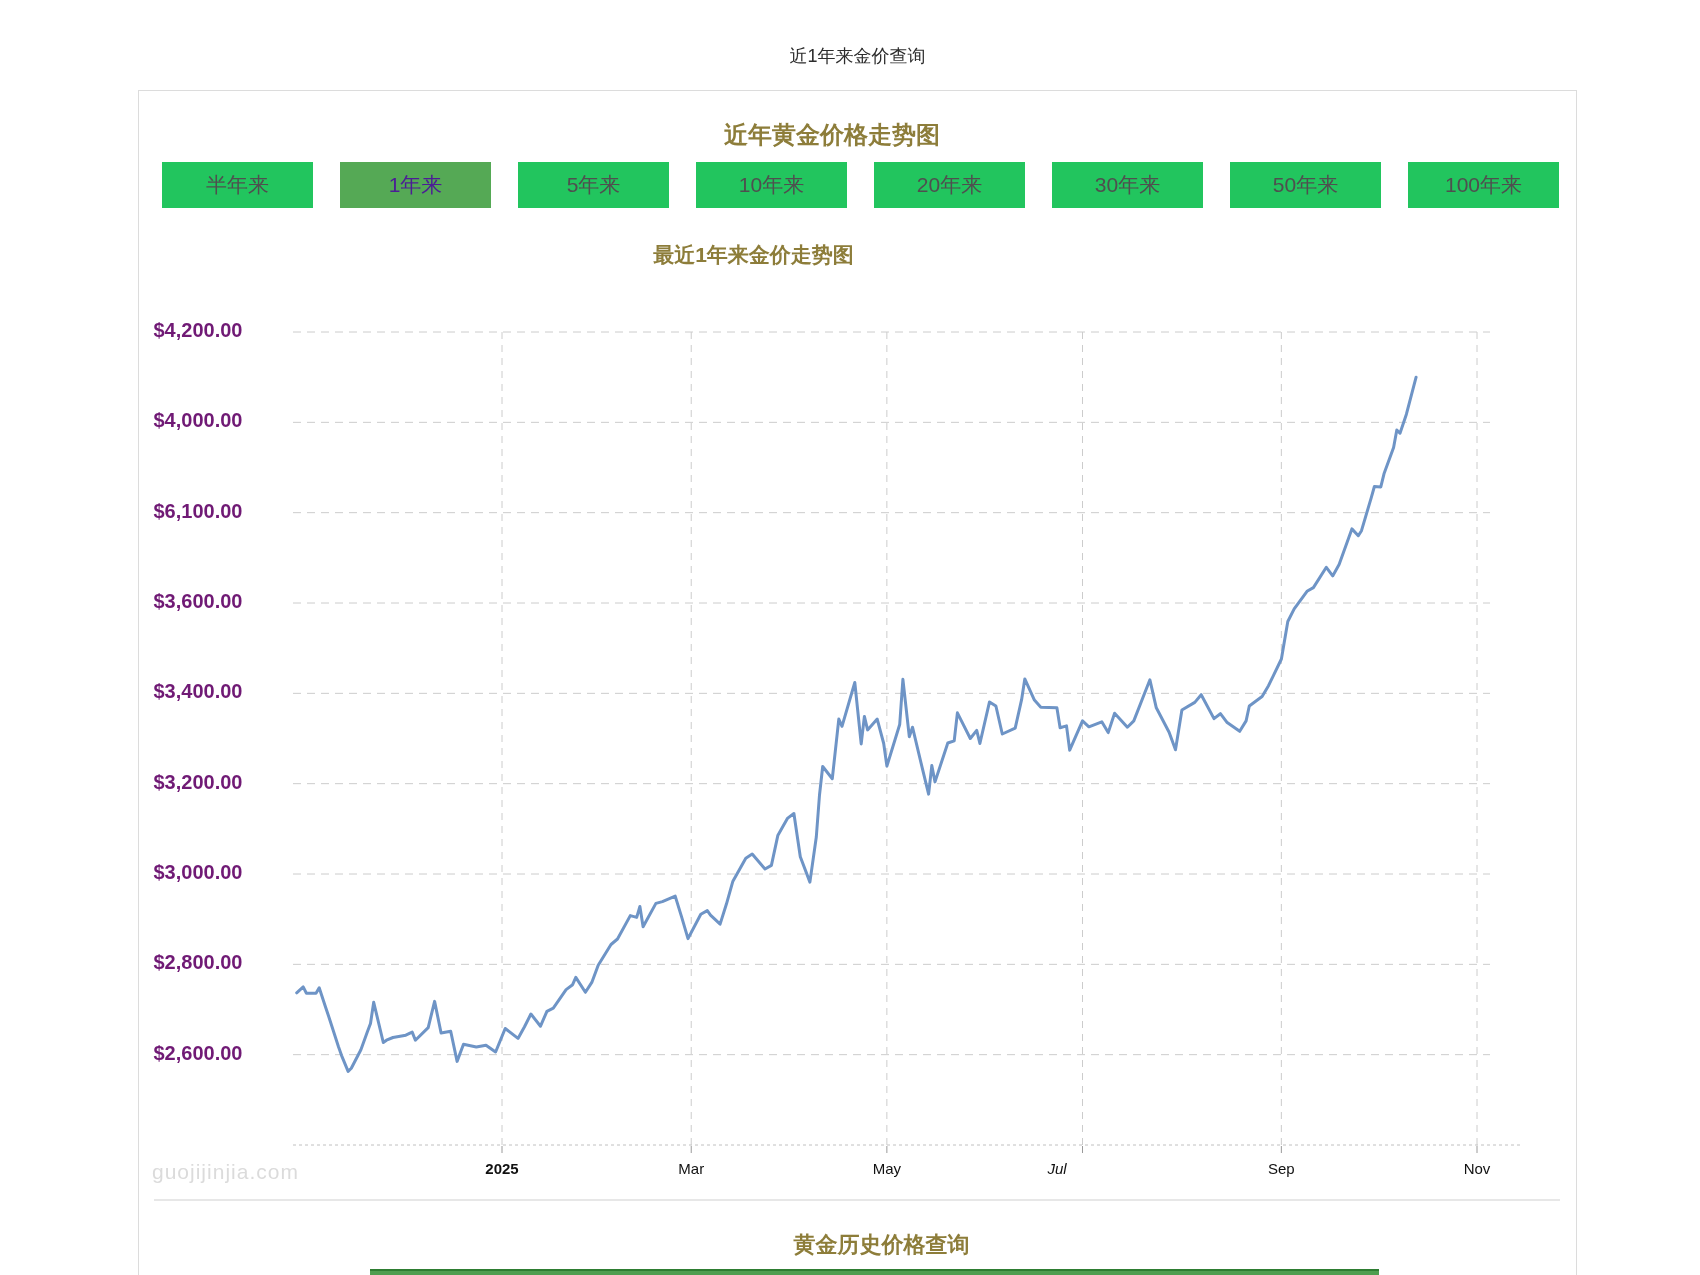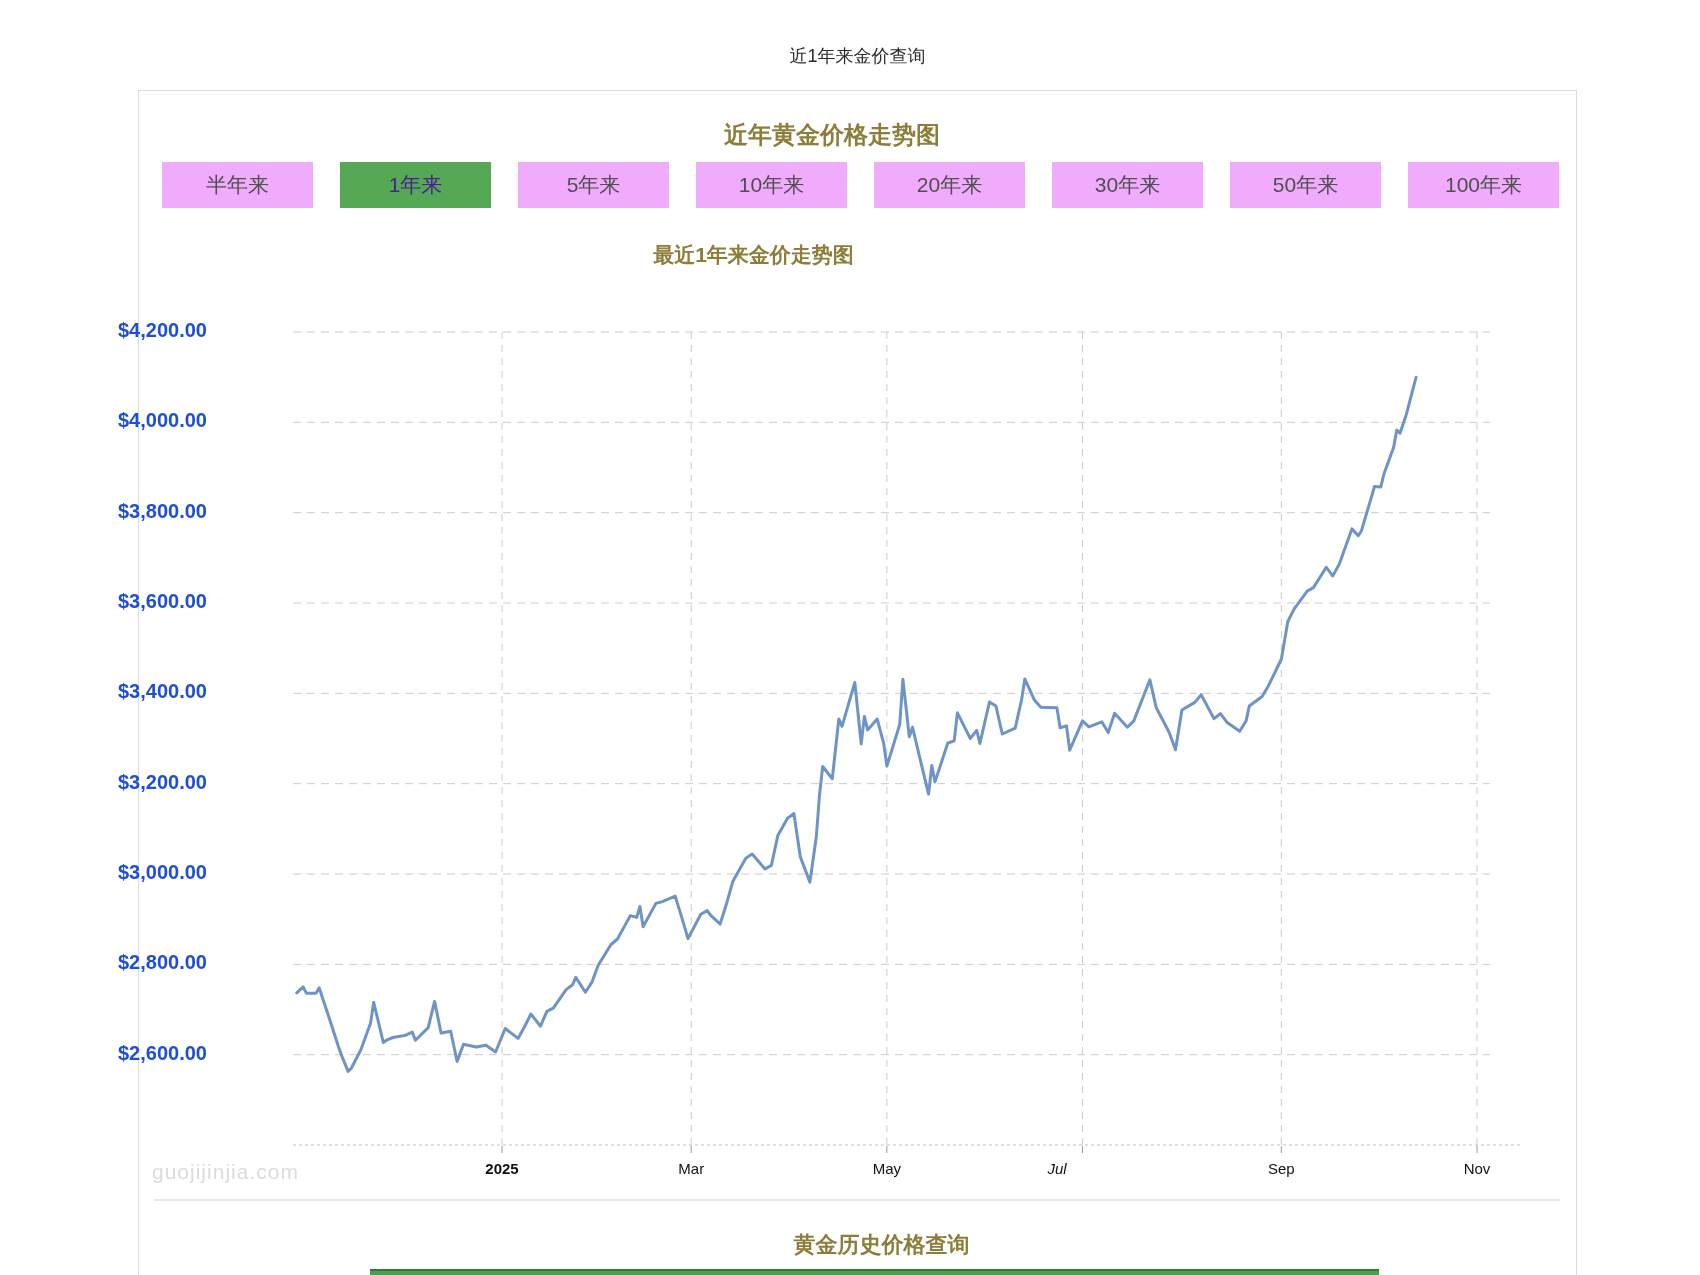--- a/index.html
+++ b/index.html
@@ -20,31 +20,31 @@
   .panel-title{
     position:absolute;left:138px;top:119px;width:1388px;text-align:center;
     font-size:24px;font-weight:700;color:#8d7d3a;
   }
   .tabs{
     position:absolute;left:162px;top:162px;width:1395px;
     display:flex;gap:27px;
   }
   .tab{
     width:151px;height:46px;line-height:46px;text-align:center;
-    font-size:21px;color:#4f4f4f;background:#f0abfc;cursor:pointer;
+    font-size:21px;color:#4f4f4f;background:#22c55e;cursor:pointer;
     flex:0 0 auto;
   }
   .tab.active{background:#55a955;color:#4c1d95;}
   .chart-subtitle{
     position:absolute;left:138px;top:241px;width:1231px;text-align:center;
     font-size:21px;font-weight:700;color:#8d7d3a;
   }
   .y-label{
-    position:absolute;left:118px;width:160px;text-align:left;
-    font-size:20px;font-weight:600;color:#1d4ed8;
+    position:absolute;left:118px;width:160px;text-align:center;
+    font-size:20px;font-weight:600;color:#701a75;
   }
   .x-label{
     position:absolute;top:1160px;width:100px;text-align:center;
     font-size:15px;font-weight:400;color:#111;
   }
   .x-label.bold{font-weight:700;}
   .watermark{
     position:absolute;left:152px;top:1160px;
     font-size:21px;color:#dbdbdb;letter-spacing:1px;
   }
@@ -79,21 +79,21 @@
   <div class="tab">20年来</div>
   <div class="tab">30年来</div>
   <div class="tab">50年来</div>
   <div class="tab">100年来</div>
 </div>
 
 <div class="chart-subtitle">最近1年来金价走势图</div>
 
 <span class="y-label" style="top: 319px;">$4,200.00</span>
 <span class="y-label" style="top: 409.333px;">$4,000.00</span>
-<span class="y-label" style="top: 499.667px;">$3,800.00</span>
+<span class="y-label" style="top: 499.667px;">$6,100.00</span>
 <span class="y-label" style="top: 590px;">$3,600.00</span>
 <span class="y-label" style="top: 680.333px;">$3,400.00</span>
 <span class="y-label" style="top: 770.667px;">$3,200.00</span>
 <span class="y-label" style="top: 861px;">$3,000.00</span>
 <span class="y-label" style="top: 951.333px;">$2,800.00</span>
 <span class="y-label" style="top: 1041.67px;">$2,600.00</span>
 
 <span class="x-label bold" style="left: 452px;">2025</span>
 <span class="x-label" style="left: 641.227px;">Mar</span>
 <span class="x-label" style="left: 836.868px;">May</span>

